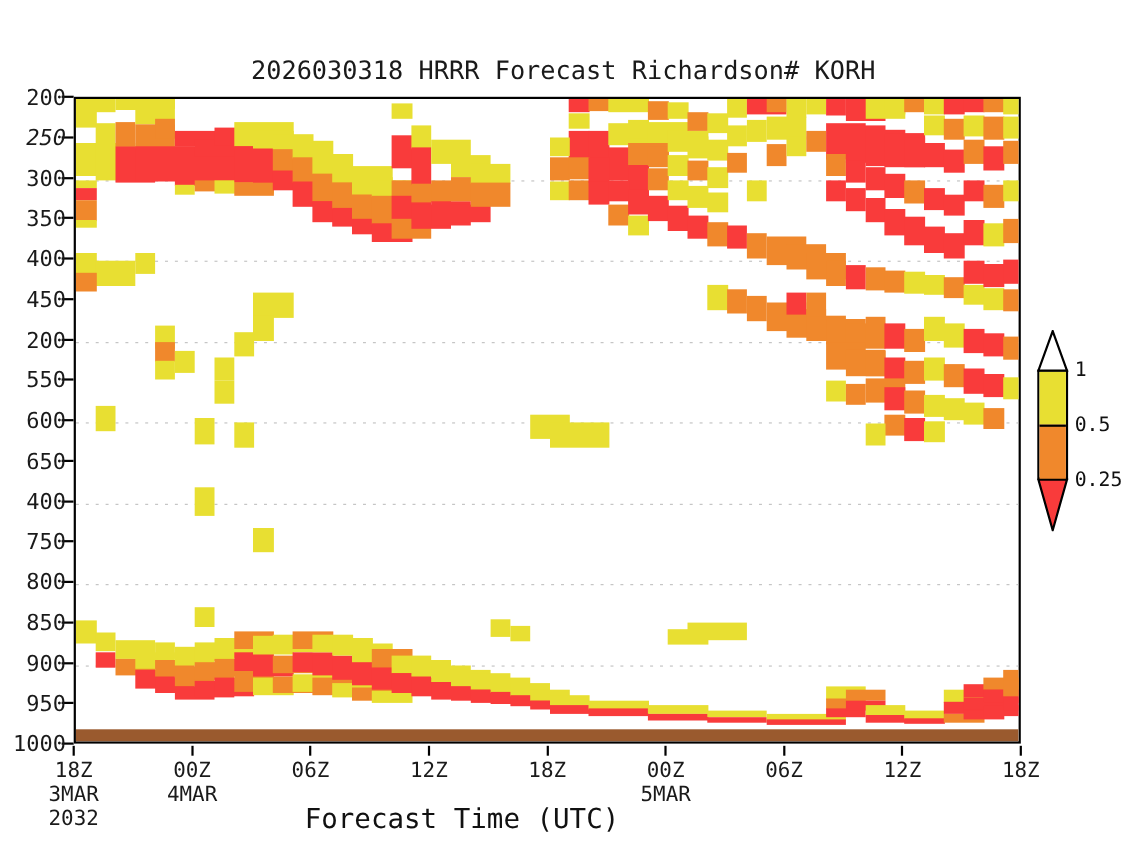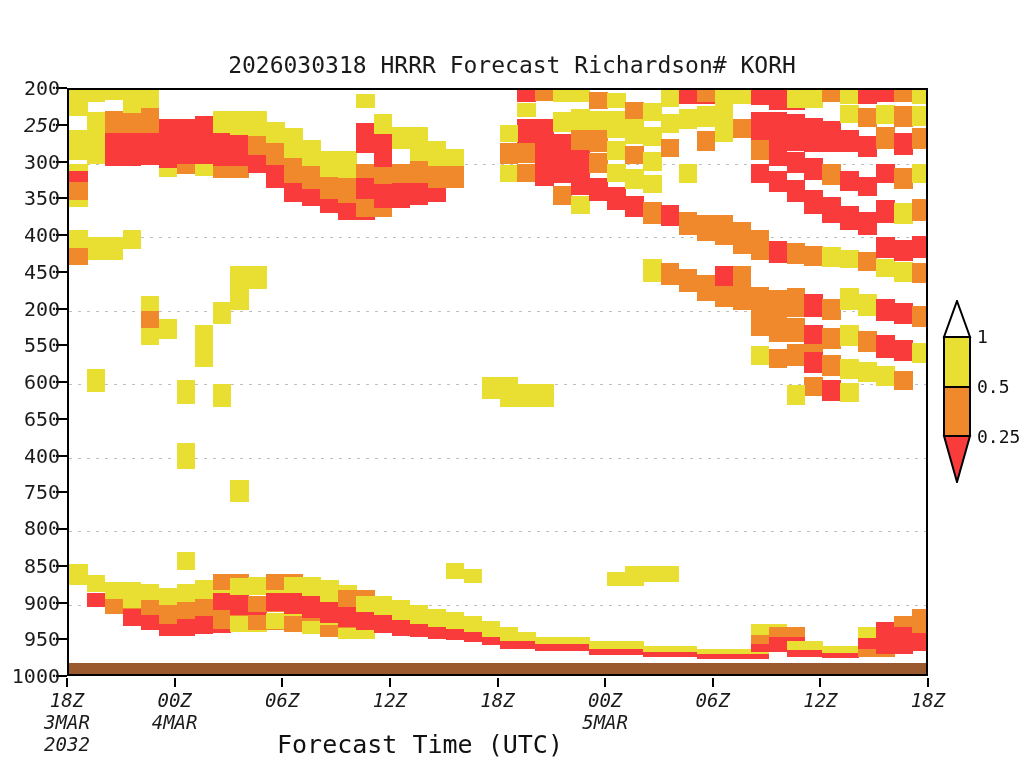--- a/index.html
+++ b/index.html
@@ -22,21 +22,21 @@
   #terrain{position:absolute;left:0;bottom:0;width:100%;background:#9a5a2e;}
 
   
   .ytick-label{position:absolute;right:0;text-align:right;font-size:20px;
      color:#1a1a1a;transform:translateY(-50%);white-space:nowrap;}
   #y-axis{position:absolute;left:0;top:88px;width:60px;height:588px;}
   .ytick-mark{position:absolute;left:56px;width:11px;height:2px;background:#000;}
   #y-ticks{position:absolute;left:0;top:88px;width:67px;height:588px;}
 
   
-  #x-axis{position:absolute;left:67px;top:678px;width:861px;height:80px;font-style:italic;}
+  #x-axis{position:absolute;left:67px;top:678px;width:861px;height:80px;}
   .xtick-mark{position:absolute;top:0;width:2px;height:9px;background:#000;}
   .xtick-group{position:absolute;top:11px;transform:translateX(-50%);
      text-align:center;font-size:19px;color:#1a1a1a;line-height:22px;
      white-space:nowrap;}
 
   #x-axis-title{position:absolute;left:0;top:730px;width:840px;text-align:center;
      font-size:25px;color:#111;}
   #watermark{position:absolute;right:12px;top:742px;font-size:16px;color:#ff8a8a;}
 
   

